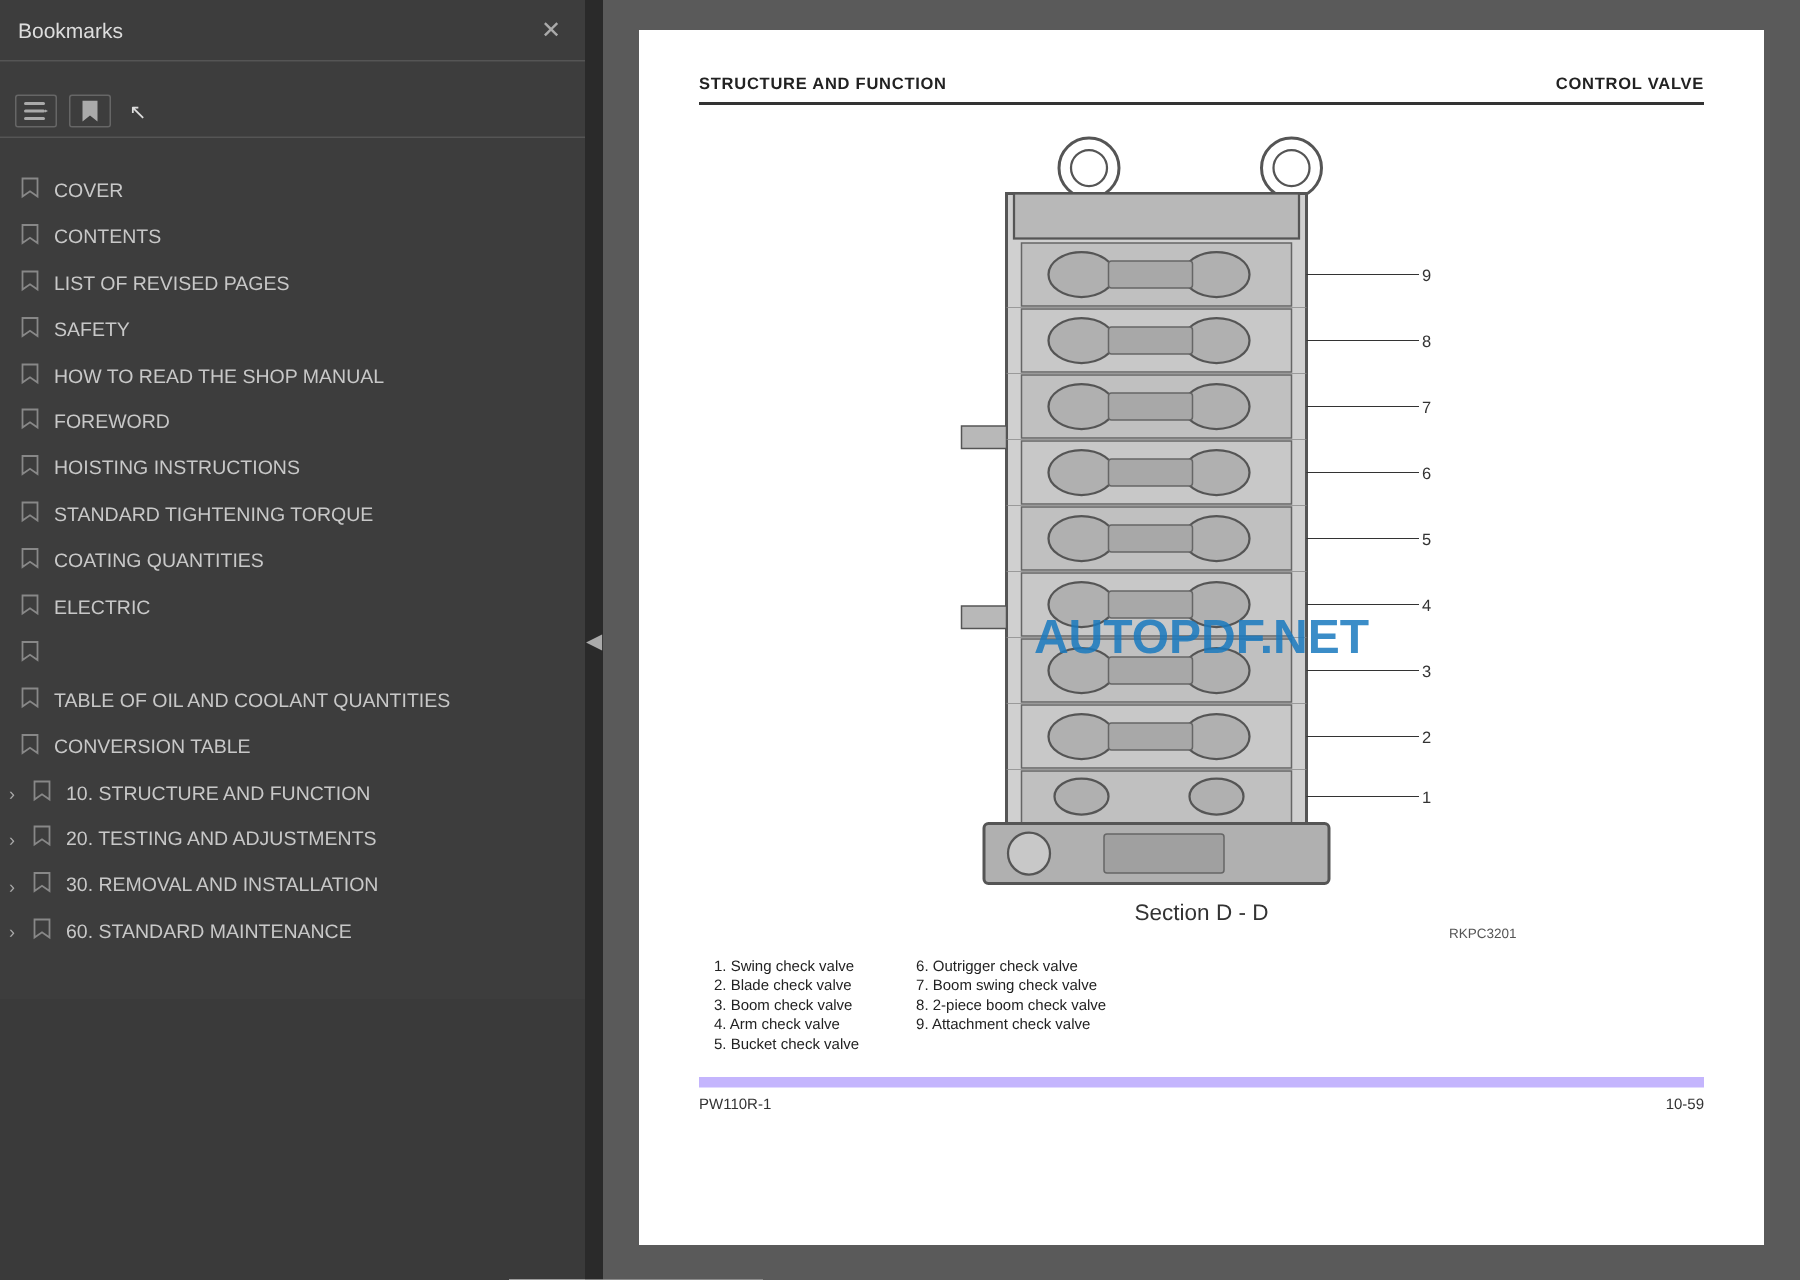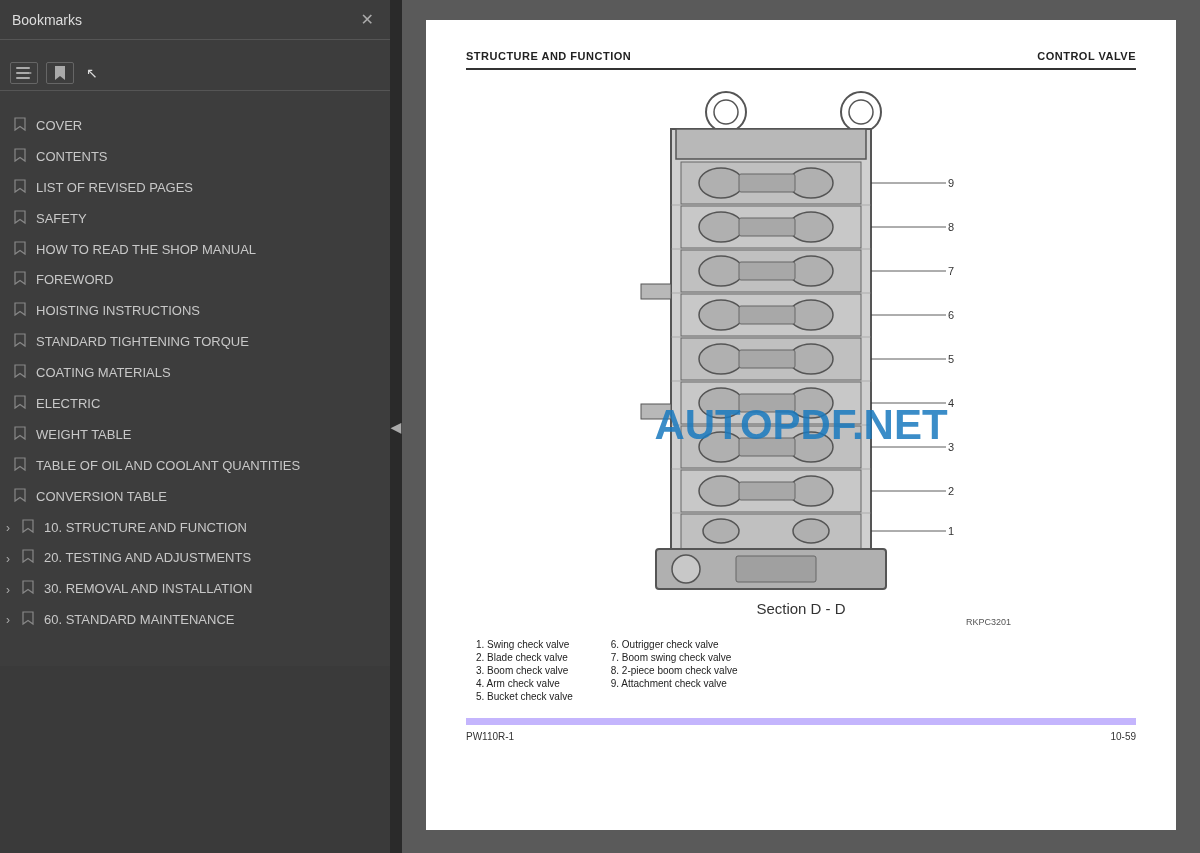--- a/index.html
+++ b/index.html
@@ -221,21 +221,21 @@
       text-align: right;
       width: 100%;
     }
 
     
     .watermark {
       position: absolute;
       top: 50%;
       left: 50%;
       transform: translate(-50%, -50%);
-      font-size: 42px;
+      font-size: 32px;
       font-weight: bold;
       color: #1a7abf;
       opacity: 0.85;
       pointer-events: none;
       white-space: nowrap;
       z-index: 10;
     }
 
     .pdf-legend {
       display: flex;
@@ -333,33 +333,32 @@
       <div class="bookmark-item">
         <span class="bookmark-icon"><svg width="12" height="15" viewBox="0 0 12 15" fill="none" stroke="#888" stroke-width="1.2">
             <path d="M1,1 L11,1 L11,13 L6,9.5 L1,13 Z"></path>
           </svg></span>
         <span class="bookmark-label">STANDARD TIGHTENING TORQUE</span>
       </div>
       <div class="bookmark-item">
         <span class="bookmark-icon"><svg width="12" height="15" viewBox="0 0 12 15" fill="none" stroke="#888" stroke-width="1.2">
             <path d="M1,1 L11,1 L11,13 L6,9.5 L1,13 Z"></path>
           </svg></span>
-        <span class="bookmark-label">COATING MATERIALS</span>
+        <span class="bookmark-label">COATING QUANTITIES</span>
       </div>
       <div class="bookmark-item">
         <span class="bookmark-icon"><svg width="12" height="15" viewBox="0 0 12 15" fill="none" stroke="#888" stroke-width="1.2">
             <path d="M1,1 L11,1 L11,13 L6,9.5 L1,13 Z"></path>
           </svg></span>
         <span class="bookmark-label">ELECTRIC</span>
       </div>
       <div class="bookmark-item">
         <span class="bookmark-icon"><svg width="12" height="15" viewBox="0 0 12 15" fill="none" stroke="#888" stroke-width="1.2">
             <path d="M1,1 L11,1 L11,13 L6,9.5 L1,13 Z"></path>
           </svg></span>
-        <span class="bookmark-label">WEIGHT TABLE</span>
       </div>
       <div class="bookmark-item">
         <span class="bookmark-icon"><svg width="12" height="15" viewBox="0 0 12 15" fill="none" stroke="#888" stroke-width="1.2">
             <path d="M1,1 L11,1 L11,13 L6,9.5 L1,13 Z"></path>
           </svg></span>
         <span class="bookmark-label">TABLE OF OIL AND COOLANT QUANTITIES</span>
       </div>
       <div class="bookmark-item">
         <span class="bookmark-icon"><svg width="12" height="15" viewBox="0 0 12 15" fill="none" stroke="#888" stroke-width="1.2">
             <path d="M1,1 L11,1 L11,13 L6,9.5 L1,13 Z"></path>

